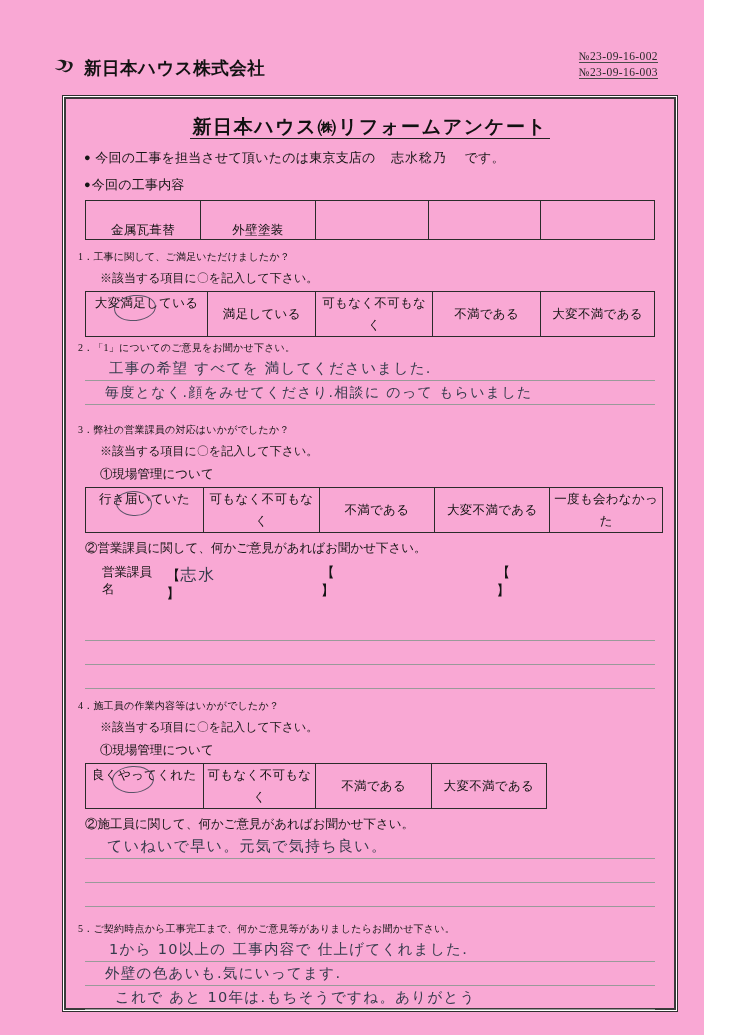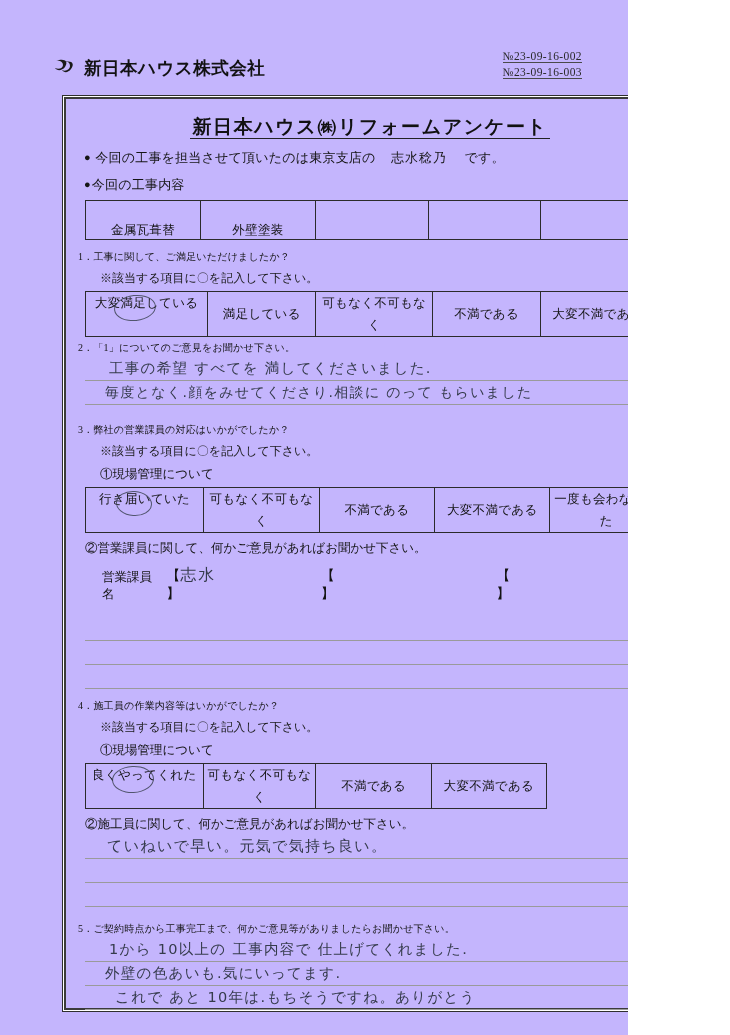--- a/index.html
+++ b/index.html
@@ -6,23 +6,23 @@
     margin: 0;
     padding: 0;
     background: #ffffff;
   }
   body {
     font-family: "Liberation Serif", "DejaVu Serif", serif;
     color: #1b1b1b;
   }
   #page {
     position: relative;
-    width: 628px;
+    width: 704px;
     height: 1035px;
-    background: #c4b5fd;
+    background: #f9a8d4;
     overflow: hidden;
   }
   
   .hdr-logo {
     position: absolute;
     left: 52px;
     top: 56px;
     display: flex;
     align-items: center;
     gap: 6px;
@@ -199,21 +199,20 @@
   .ruled .line .hand {
     position: absolute;
     bottom: 2px;
     display: block;
   }
   
   .staff-row {
     margin: 7px 0 0 30px;
     font-size: 12.5px;
     display: flex;
-    align-items: flex-end;
     color: #141414;
   }
   .bk {
     display: inline-block;
     position: relative;
     margin-left: 4px;
   }
   .bk .bl, .bk .br { font-size: 14px; }
   .bk .slot {
     display: inline-block;

